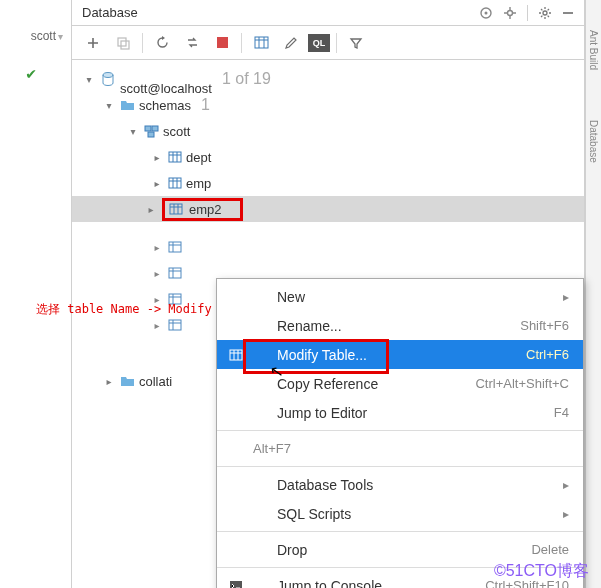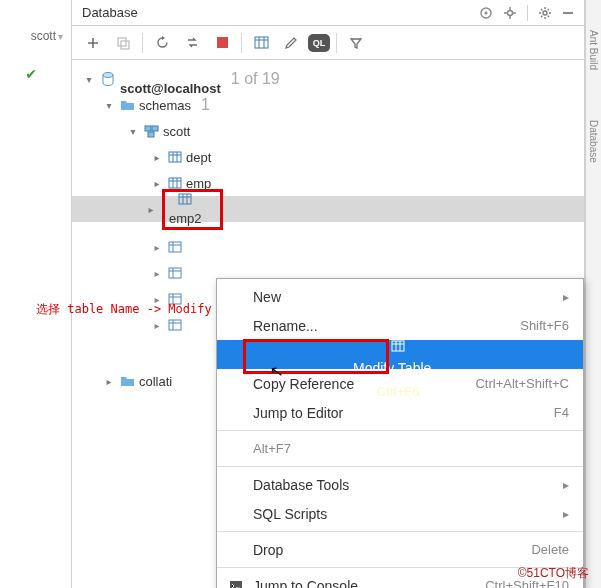--- a/index.html
+++ b/index.html
@@ -59,40 +59,40 @@
     gap: 4px;
     border-bottom: 1px solid #d0d0d0;
   }
   .tb-btn {
     width: 26px; height: 26px;
     display: flex; align-items: center; justify-content: center;
     color: #6e6e6e; border-radius: 2px;
   }
   .tb-sep { width: 1px; height: 20px; background: #d8d8d8; margin: 0 2px; }
   .tb-btn.red svg rect { fill: #d64848; }
-  .tb-btn.dark { background: #555; color: #fff; font-size: 9px; font-weight: bold; border-radius: 5px; width: 22px; height: 18px; }
+  .tb-btn.dark { background: #555; color: #fff; font-size: 9px; font-weight: bold; border-radius: 0; width: 22px; height: 18px; }
   .tree { padding: 6px 0 0 6px; position: relative; }
   .row {
     display: flex; align-items: center; height: 26px;
     padding-left: 4px; gap: 4px; white-space: nowrap;
   }
   .arrow { width: 14px; color: #7a7a7a; font-size: 10px; user-select: none; text-align: center; }
   .row .label { font-size: 13px; }
   .row .meta { color: #aaa; font-size: 16px; margin-left: 6px; }
-  .bold { font-weight: bold; margin-top: 19px; }
+  .bold { font-weight: normal; margin-top: 19px; }
   .folder-icon { color: #6fb2e0; }
   .table-icon { color: #3d7db8; }
   .sel {
     background: #d8d8d8;
   }
   .sel-full { margin-left: -6px; padding-left: 10px; width: calc(100% + 6px); }
   .indent1 { padding-left: 24px; }
   .indent2 { padding-left: 48px; }
   .indent3 { padding-left: 72px; }
-  .redbox { border: 3px solid #e30000; flex-direction: column; }
+  .redbox { border: 3px solid #e30000; }
   .annotation {
     position: absolute;
     color: #e30000;
     font-size: 12px;
     font-family: monospace, sans-serif;
     left: 36px;
     top: 301px;
     white-space: nowrap;
   }
   .context-menu {
@@ -106,26 +106,26 @@
     padding: 3px 0;
     font-size: 14px;
   }
   .cm-row {
     display: flex;
     align-items: center;
     height: 29px;
     padding: 0 14px 0 10px;
     gap: 8px;
   }
-  .cm-row .txt { flex: 1; }
+  .cm-row .txt { flex: 1; margin-left: 24px; }
   .cm-row .sc { color: #888; font-size: 13px; }
   .cm-row .sub { color: #888; font-size: 12px; }
   .cm-row.selected { background: #1e82e6; color: #fff; }
   .cm-row.selected .sc { color: #fef9c3; }
-  .cm-row.boxed { position: relative; flex-direction: column; }
+  .cm-row.boxed { position: relative; }
   .cm-row.boxed::after {
     content: "";
     position: absolute;
     left: 26px; top: -1px;
     width: 140px; height: 29px;
     border: 3px solid #e30000;
     pointer-events: none;
   }
   .cm-sep { height: 1px; background: #dcdcdc; margin: 3px 0; }
   .cm-icon { width: 18px; display: flex; justify-content: center; color: #3d7db8; }
@@ -139,22 +139,22 @@
     align-items: center;
     padding-top: 30px;
     gap: 50px;
     color: #888;
     font-size: 10px;
   }
   .vtext { writing-mode: vertical-rl; }
   .watermark {
     position: absolute;
     right: 12px; bottom: 6px;
-    color: #b91c1c;
-    font-size: 12px;
+    color: #8b5cf6;
+    font-size: 16px;
   }
   .cursor {
     position: absolute;
     left: 270px; top: 362px;
     font-size: 16px;
     color: #000;
     transform: rotate(-10deg);
   }
   svg { display: block; }
 </style>

